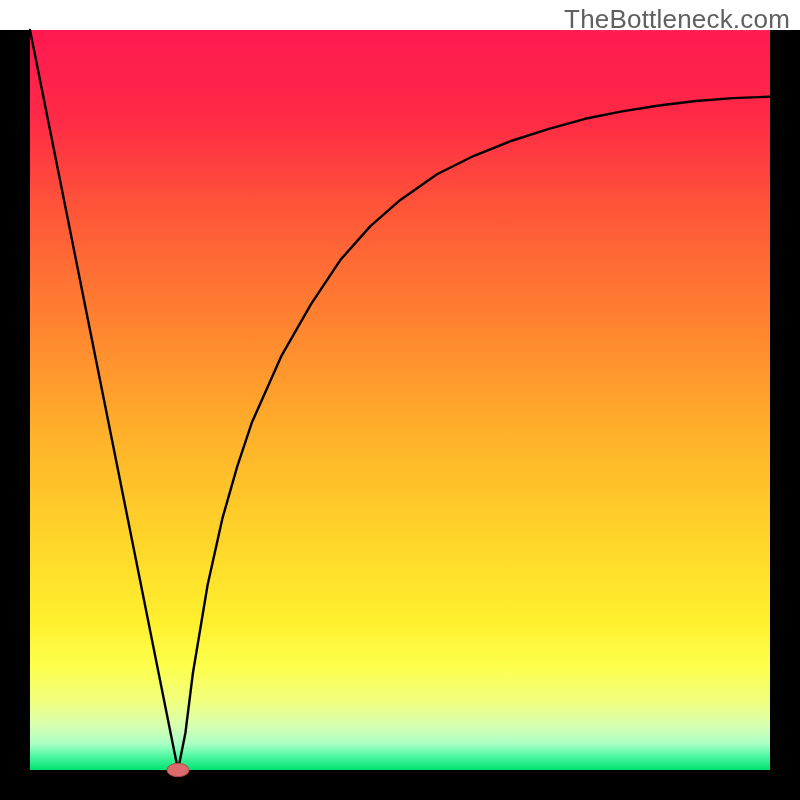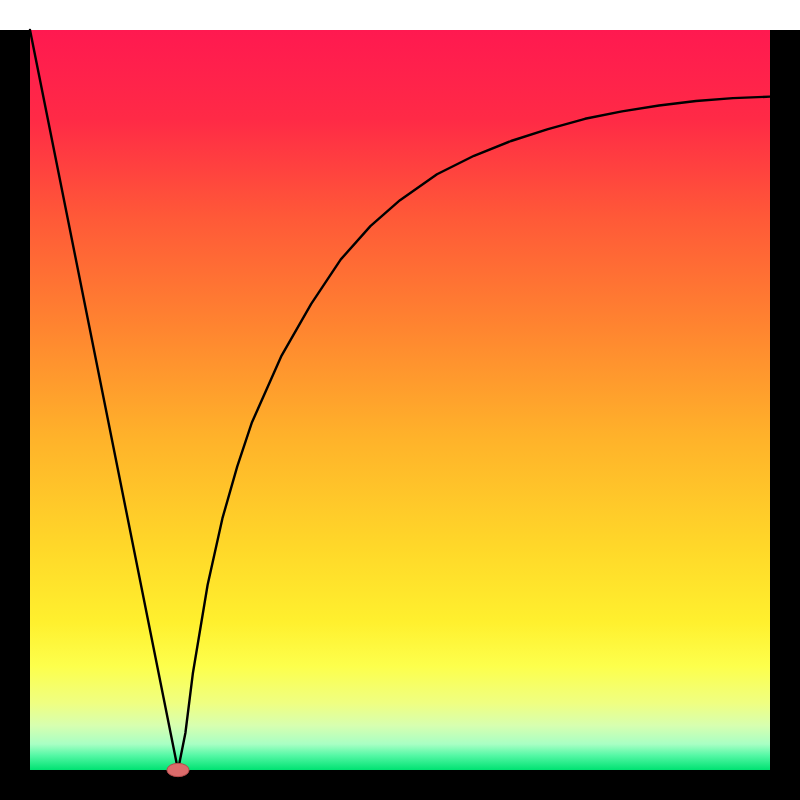--- a/index.html
+++ b/index.html
@@ -29,20 +29,21 @@
   svg {
     position: absolute;
     top: 0;
     left: 0;
   }
 </style>
 </head>
 <body>
 
 <div class="canvas">
+  <div class="watermark" style="z-index: 10; text-shadow: rgb(255, 255, 255) 0px 0px 4px, rgb(255, 255, 255) 0px 0px 2px;">TheBottleneck.com</div>
 
   <svg id="chart-svg" width="800" height="800" viewBox="0 0 800 800">
     <defs>
       <linearGradient id="heat" x1="0" y1="0" x2="0" y2="1">
           <stop offset="0.00%" stop-color="#ff1950"></stop>
           <stop offset="12.00%" stop-color="#ff2a46"></stop>
           <stop offset="25.00%" stop-color="#ff5838"></stop>
           <stop offset="40.00%" stop-color="#ff8430"></stop>
           <stop offset="55.00%" stop-color="#ffb22a"></stop>
           <stop offset="70.00%" stop-color="#ffd829"></stop>

